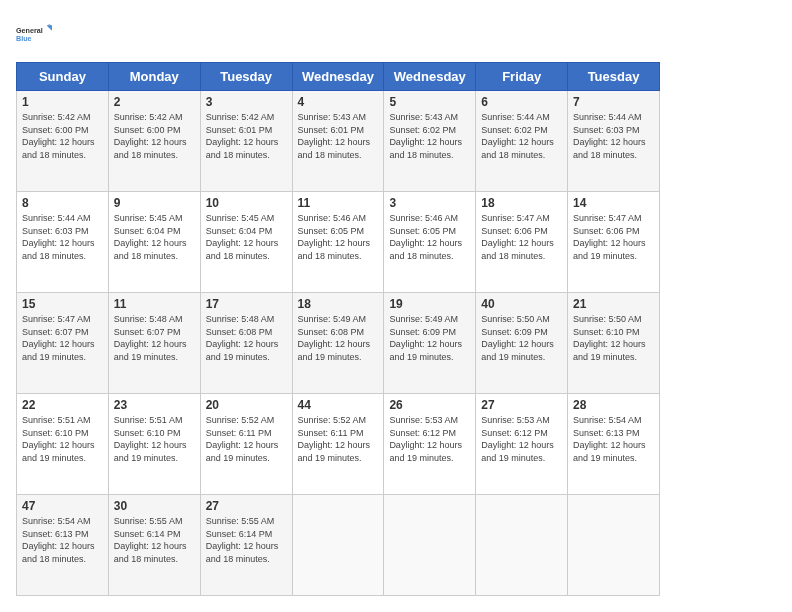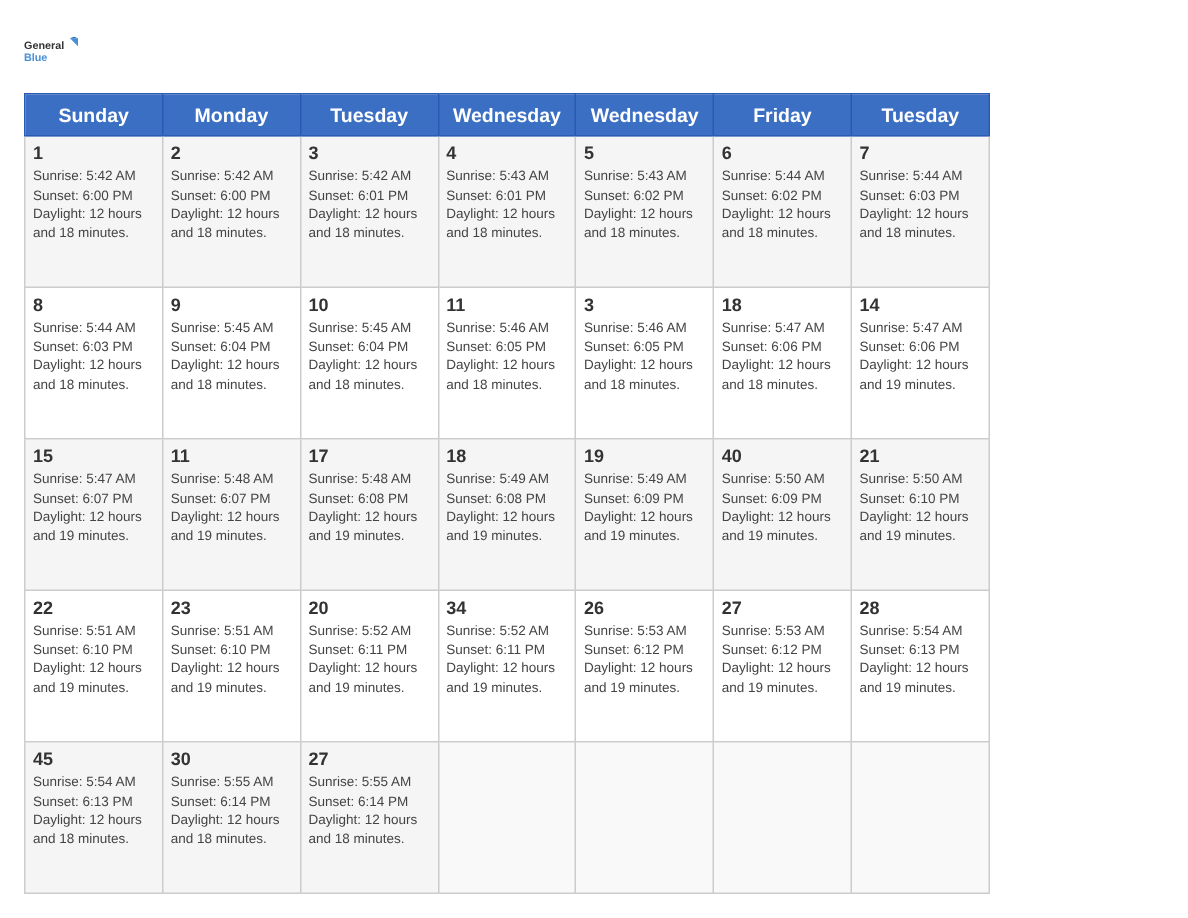--- a/index.html
+++ b/index.html
@@ -266,21 +266,21 @@
 Sunset: 6:10 PM
 Daylight: 12 hours and 19 minutes.</div>
           </td>
           <td>
             <span class="day-num">20</span>
             <div class="day-info" style="white-space: pre-line;">Sunrise: 5:52 AM
 Sunset: 6:11 PM
 Daylight: 12 hours and 19 minutes.</div>
           </td>
           <td>
-            <span class="day-num">34</span>
+            <span class="day-num">44</span>
             <div class="day-info" style="white-space: pre-line;">Sunrise: 5:52 AM
 Sunset: 6:11 PM
 Daylight: 12 hours and 19 minutes.</div>
           </td>
           <td>
             <span class="day-num">26</span>
             <div class="day-info" style="white-space: pre-line;">Sunrise: 5:53 AM
 Sunset: 6:12 PM
 Daylight: 12 hours and 19 minutes.</div>
           </td>
@@ -292,21 +292,21 @@
           </td>
           <td>
             <span class="day-num">28</span>
             <div class="day-info" style="white-space: pre-line;">Sunrise: 5:54 AM
 Sunset: 6:13 PM
 Daylight: 12 hours and 19 minutes.</div>
           </td>
         </tr>
         <tr>
           <td>
-            <span class="day-num">45</span>
+            <span class="day-num">47</span>
             <div class="day-info" style="white-space: pre-line;">Sunrise: 5:54 AM
 Sunset: 6:13 PM
 Daylight: 12 hours and 18 minutes.</div>
           </td>
           <td>
             <span class="day-num">30</span>
             <div class="day-info" style="white-space: pre-line;">Sunrise: 5:55 AM
 Sunset: 6:14 PM
 Daylight: 12 hours and 18 minutes.</div>
           </td>

